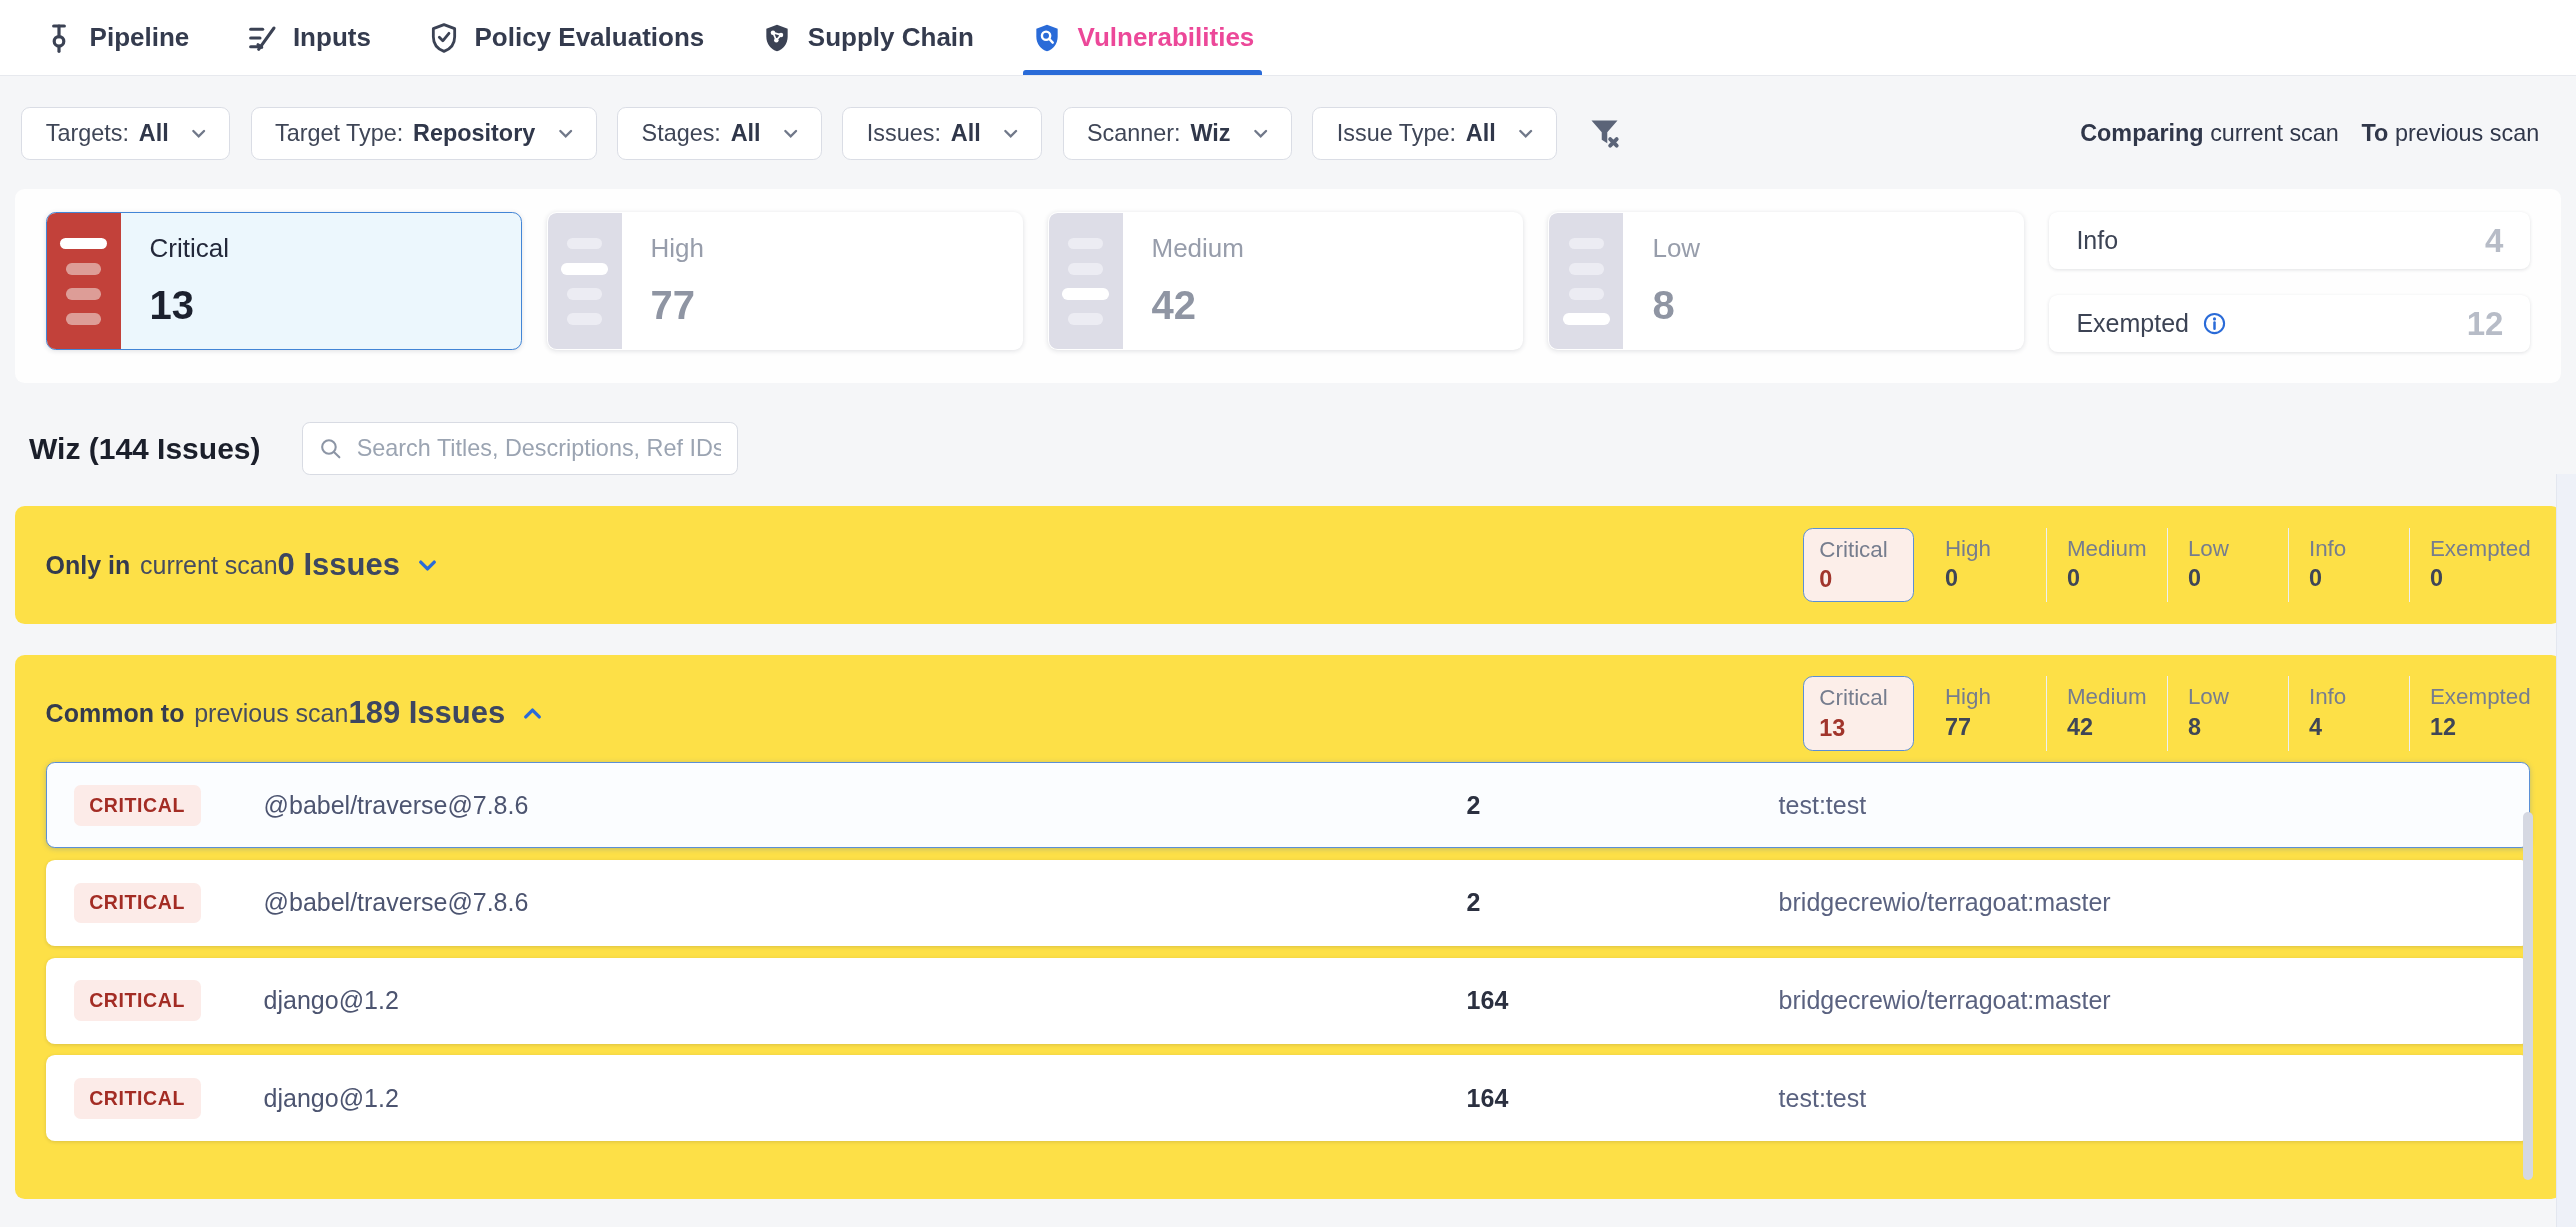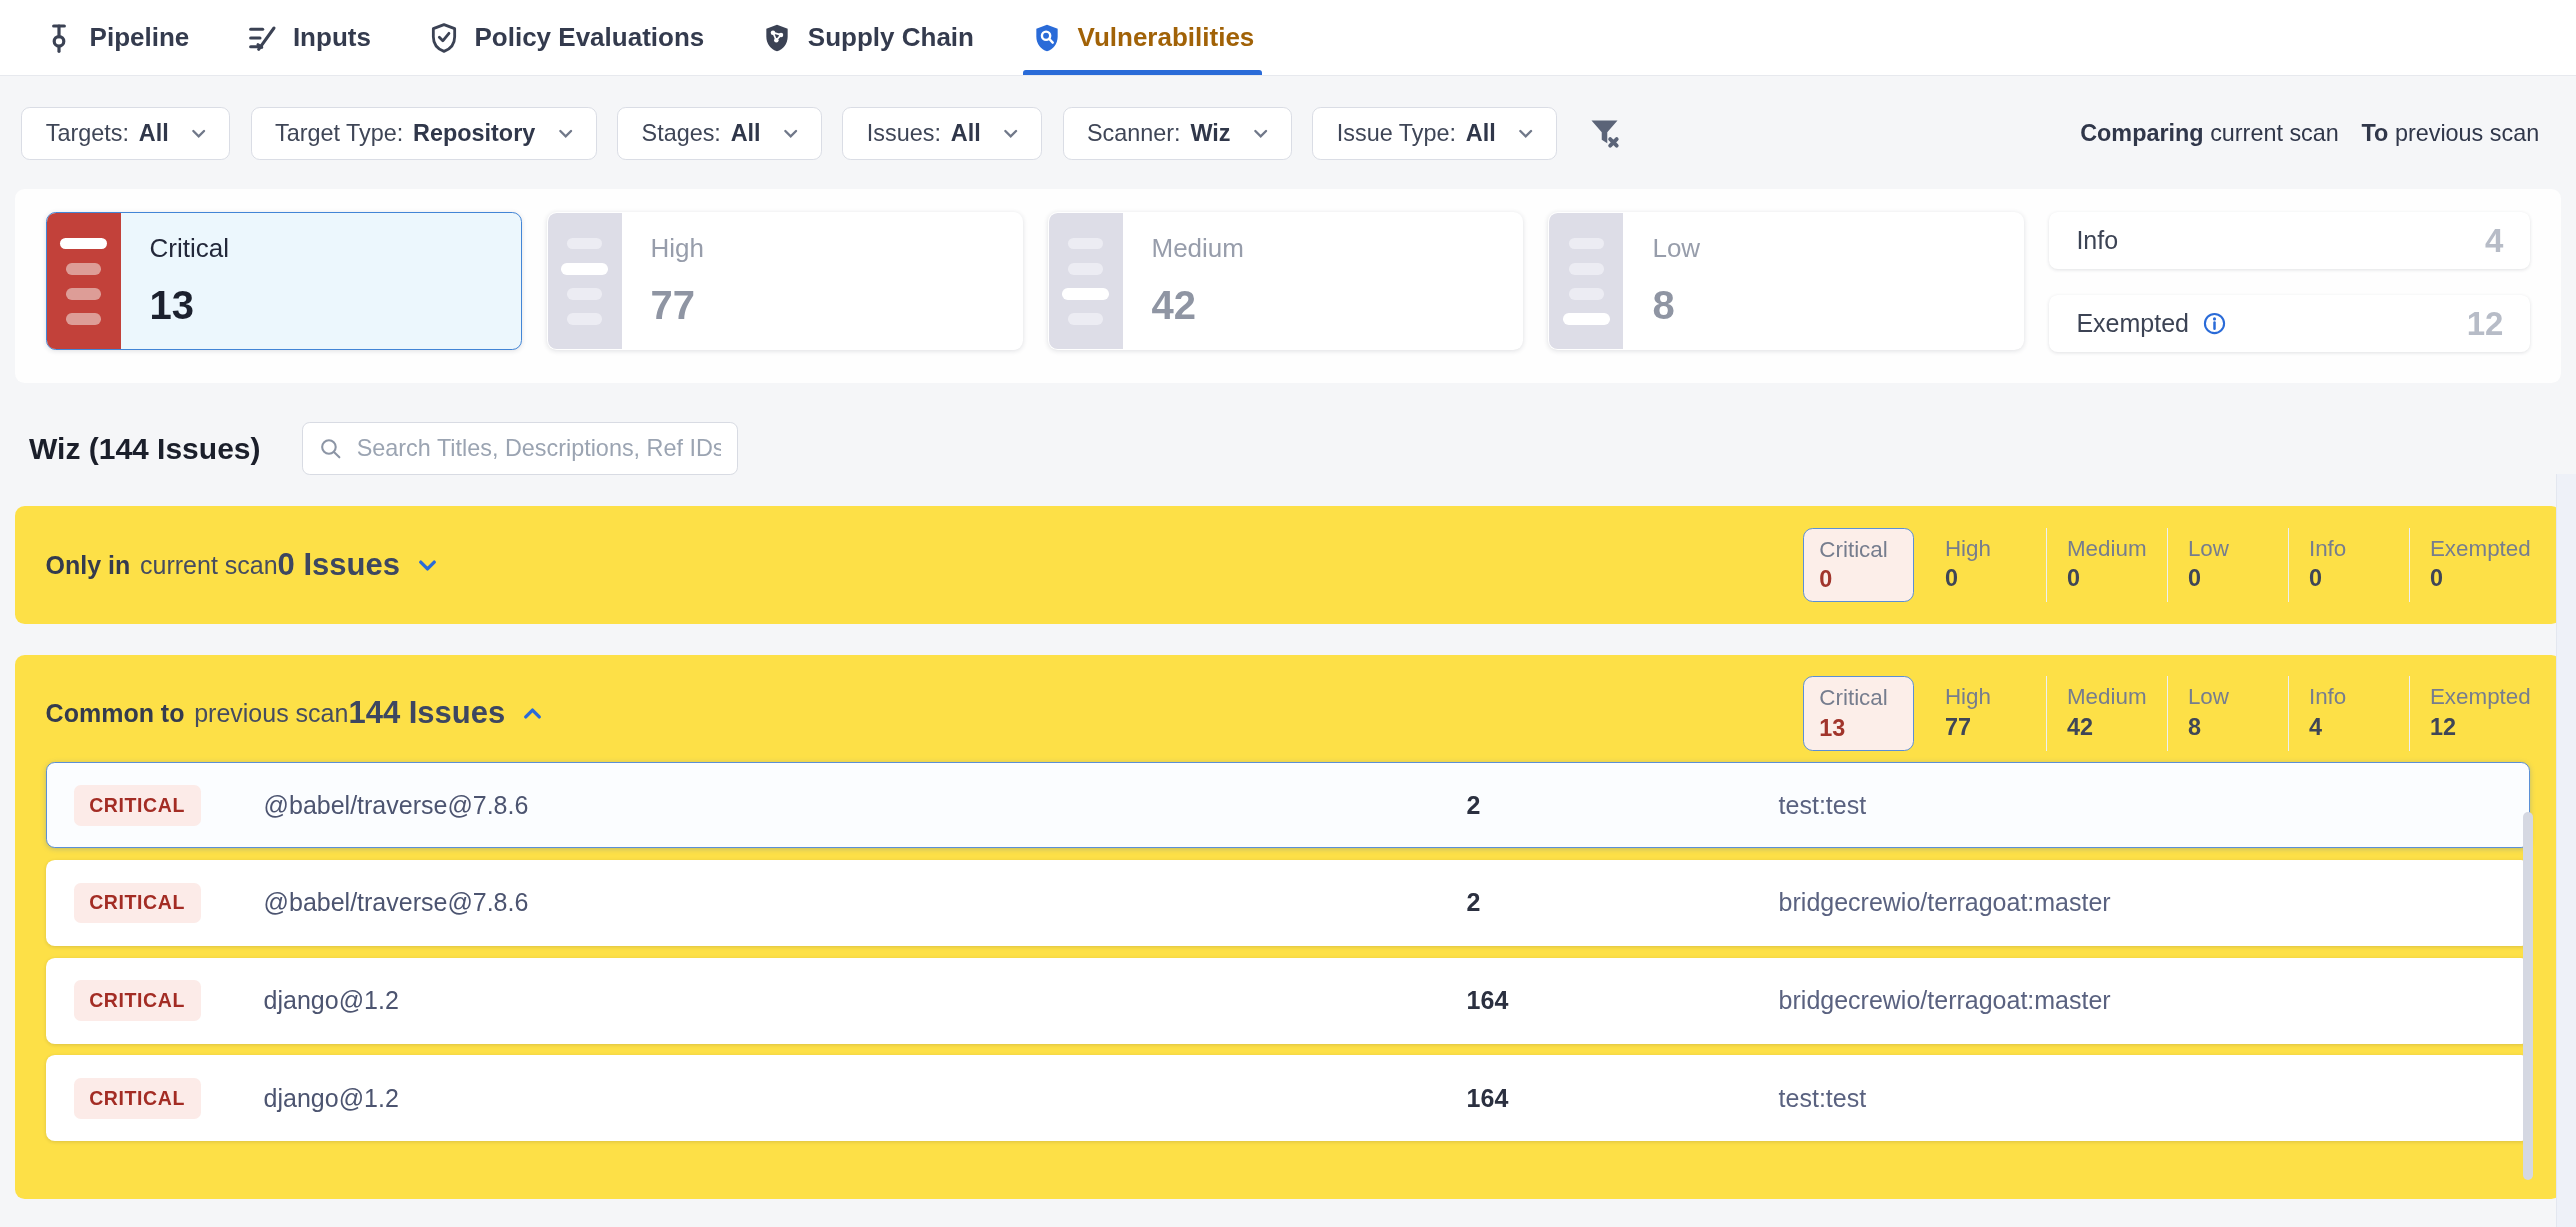--- a/index.html
+++ b/index.html
@@ -14,21 +14,21 @@
   
   .tabbar {
     height:76px; background:#fff; border-bottom:1.9px solid #e7e9ee;
     display:flex; align-items:stretch; padding-left:43px; gap:57px;
   }
   .tab {
     display:flex; align-items:center; gap:14.6px; cursor:pointer;
     font-size:26px; font-weight:600; color:#343b4e; position:relative;
   }
   .tab svg { width:32px; height:32px; }
-  .tab.active { color:#a16207; }
+  .tab.active { color:#ec4899; }
   .tab.active::after {
     content:""; position:absolute; left:-7.8px; right:-7.8px; bottom:0; height:4.9px;
     background:#2a6bd8; border-radius:2.9px 2.9px 0 0;
   }
   
   .filterbar {
     margin:31px 29px 0 21.4px; display:flex; align-items:center; gap:20.5px;
   }
   .fbtn {
     background:#fff; border:1.9px solid #dadde5; border-radius:8.8px; height:53px;
@@ -378,21 +378,21 @@
   </div>
 </section>
 
 <section class="scan-section" style="padding-bottom:58px;">
   <div class="scan-head">
     <div class="scan-text">
       <b>Common to</b>
       <span>previous scan</span>
     </div>
     <div class="issues-toggle">
-      <span>144 Issues</span>
+      <span>189 Issues</span>
       <svg viewBox="0 0 24 24" fill="none" stroke="#2a6bd8" stroke-width="3" stroke-linecap="round" stroke-linejoin="round">
           <path d="M6 15l6-6 6 6"></path>
         </svg>
     </div>
     <div class="pill-group">
       <div class="pill selected">
         <span class="p-label">Critical</span>
         <span class="p-count">13</span>
       </div>
       <div class="pill">

